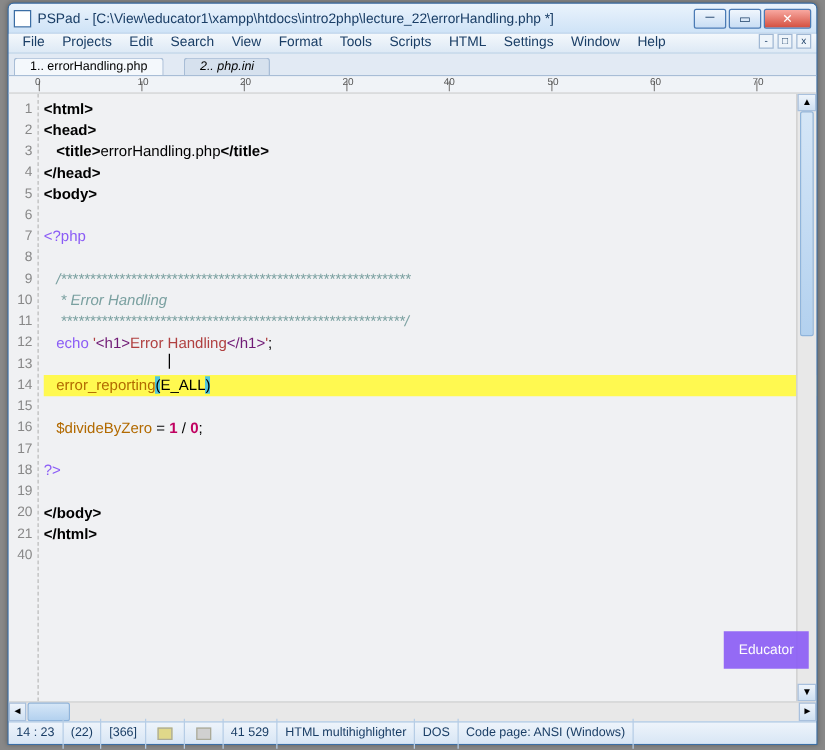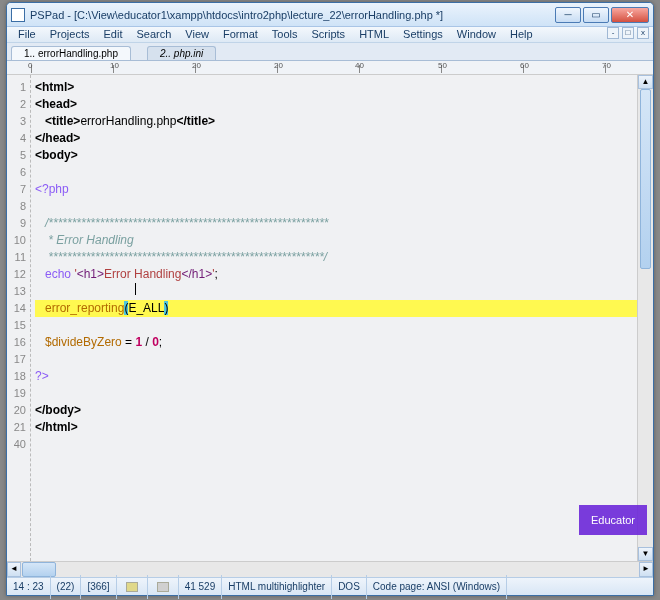--- a/index.html
+++ b/index.html
@@ -35,21 +35,21 @@
 .cmt { color:#7aa0a0; font-style:italic; }
 .var { color:#b26a00; }
 .num { color:#c00060; font-weight:bold; }
 .func { color:#b26a00; }
 .match { background:#4fc7dc; }
 .scroll-v { position:absolute; right:0; top:0; bottom:0; width:16px; background:#e8e8e8; border-left:1px solid #ccc; }
 .scroll-v .thumb { position:absolute; left:2px; right:2px; top:14px; height:180px; background:linear-gradient(#d5e6f7,#b3d1ef); border:1px solid #8fb4db; border-radius:2px; }
 .scroll-v .arr { position:absolute; left:0; right:0; height:14px; background:linear-gradient(#eef4fb,#cfe0f2); border:1px solid #a8c0dd; text-align:center; font-size:8px; line-height:12px; }
 .scroll-v .arr.top { top:0; }
 .scroll-v .arr.bot { bottom:0; }
-.watermark { position:absolute; right:6px; bottom:26px; width:68px; height:30px; background:#6d28d9; color:#fff; font-size:11px; display:flex; align-items:center; justify-content:center; opacity:.9; }
+.watermark { position:absolute; right:6px; bottom:26px; width:68px; height:30px; background:#8b5cf6; color:#fff; font-size:11px; display:flex; align-items:center; justify-content:center; opacity:.9; }
 .hscroll { height:16px; background:#e8e8e8; border-top:1px solid #ccc; display:flex; }
 .hscroll .arr { width:14px; background:linear-gradient(#eef4fb,#cfe0f2); border:1px solid #a8c0dd; text-align:center; font-size:8px; line-height:12px; }
 .hscroll .thumb { width:34px; margin-left:1px; background:linear-gradient(#d5e6f7,#b3d1ef); border:1px solid #8fb4db; border-radius:2px; }
 .hscroll .track { flex:1; }
 .statusbar { height:18px; background:linear-gradient(#eef4fb,#d8e6f5); border-top:1px solid #b6cde6; display:flex; align-items:center; font-size:10px; color:#1a3e66; }
 .statusbar .cell { padding:12px 6px; border-right:1px solid #b6cde6; height:100%; display:flex; align-items:center; }
 .statusbar .sicon { width:12px; height:10px; background:#e0d88a; border:1px solid #aa9; margin:0 3px; }
 </style>
 </head>
 <body>

